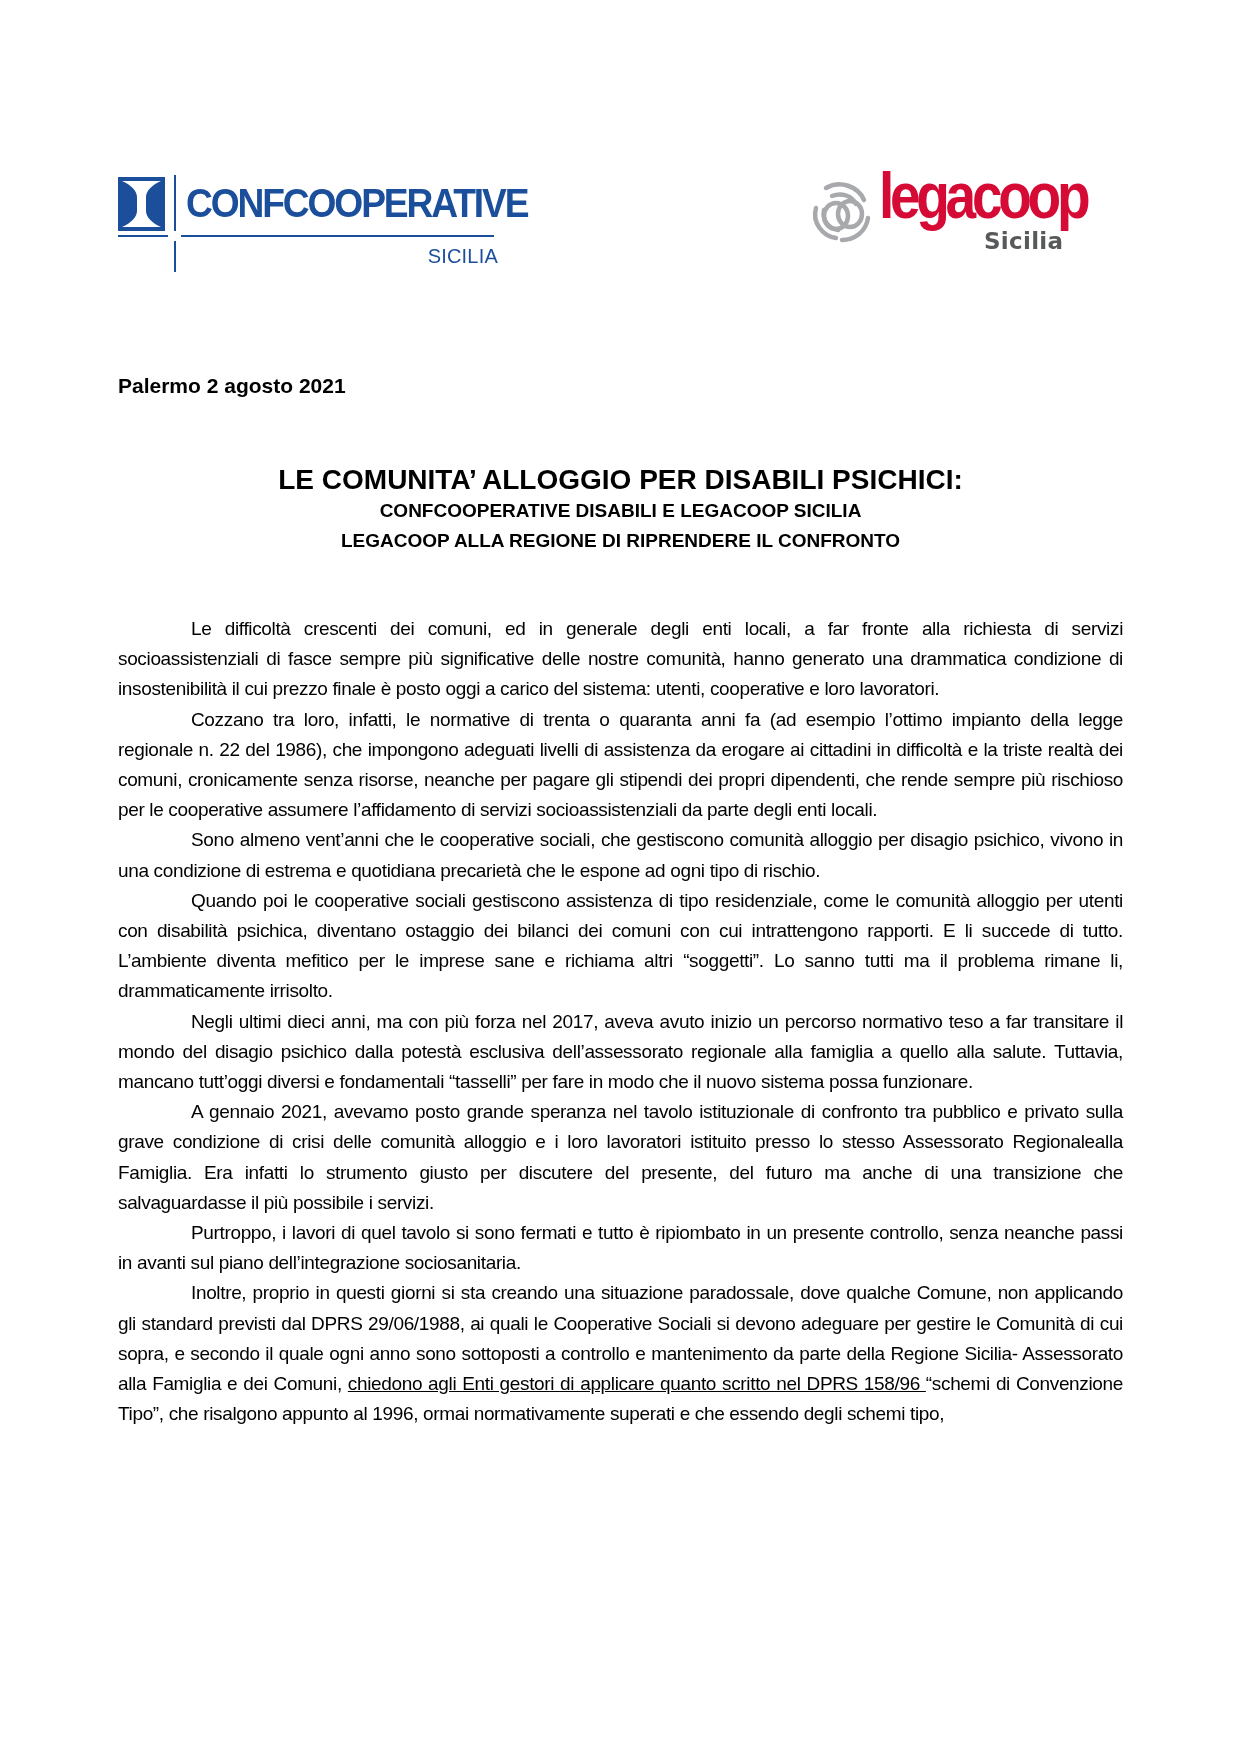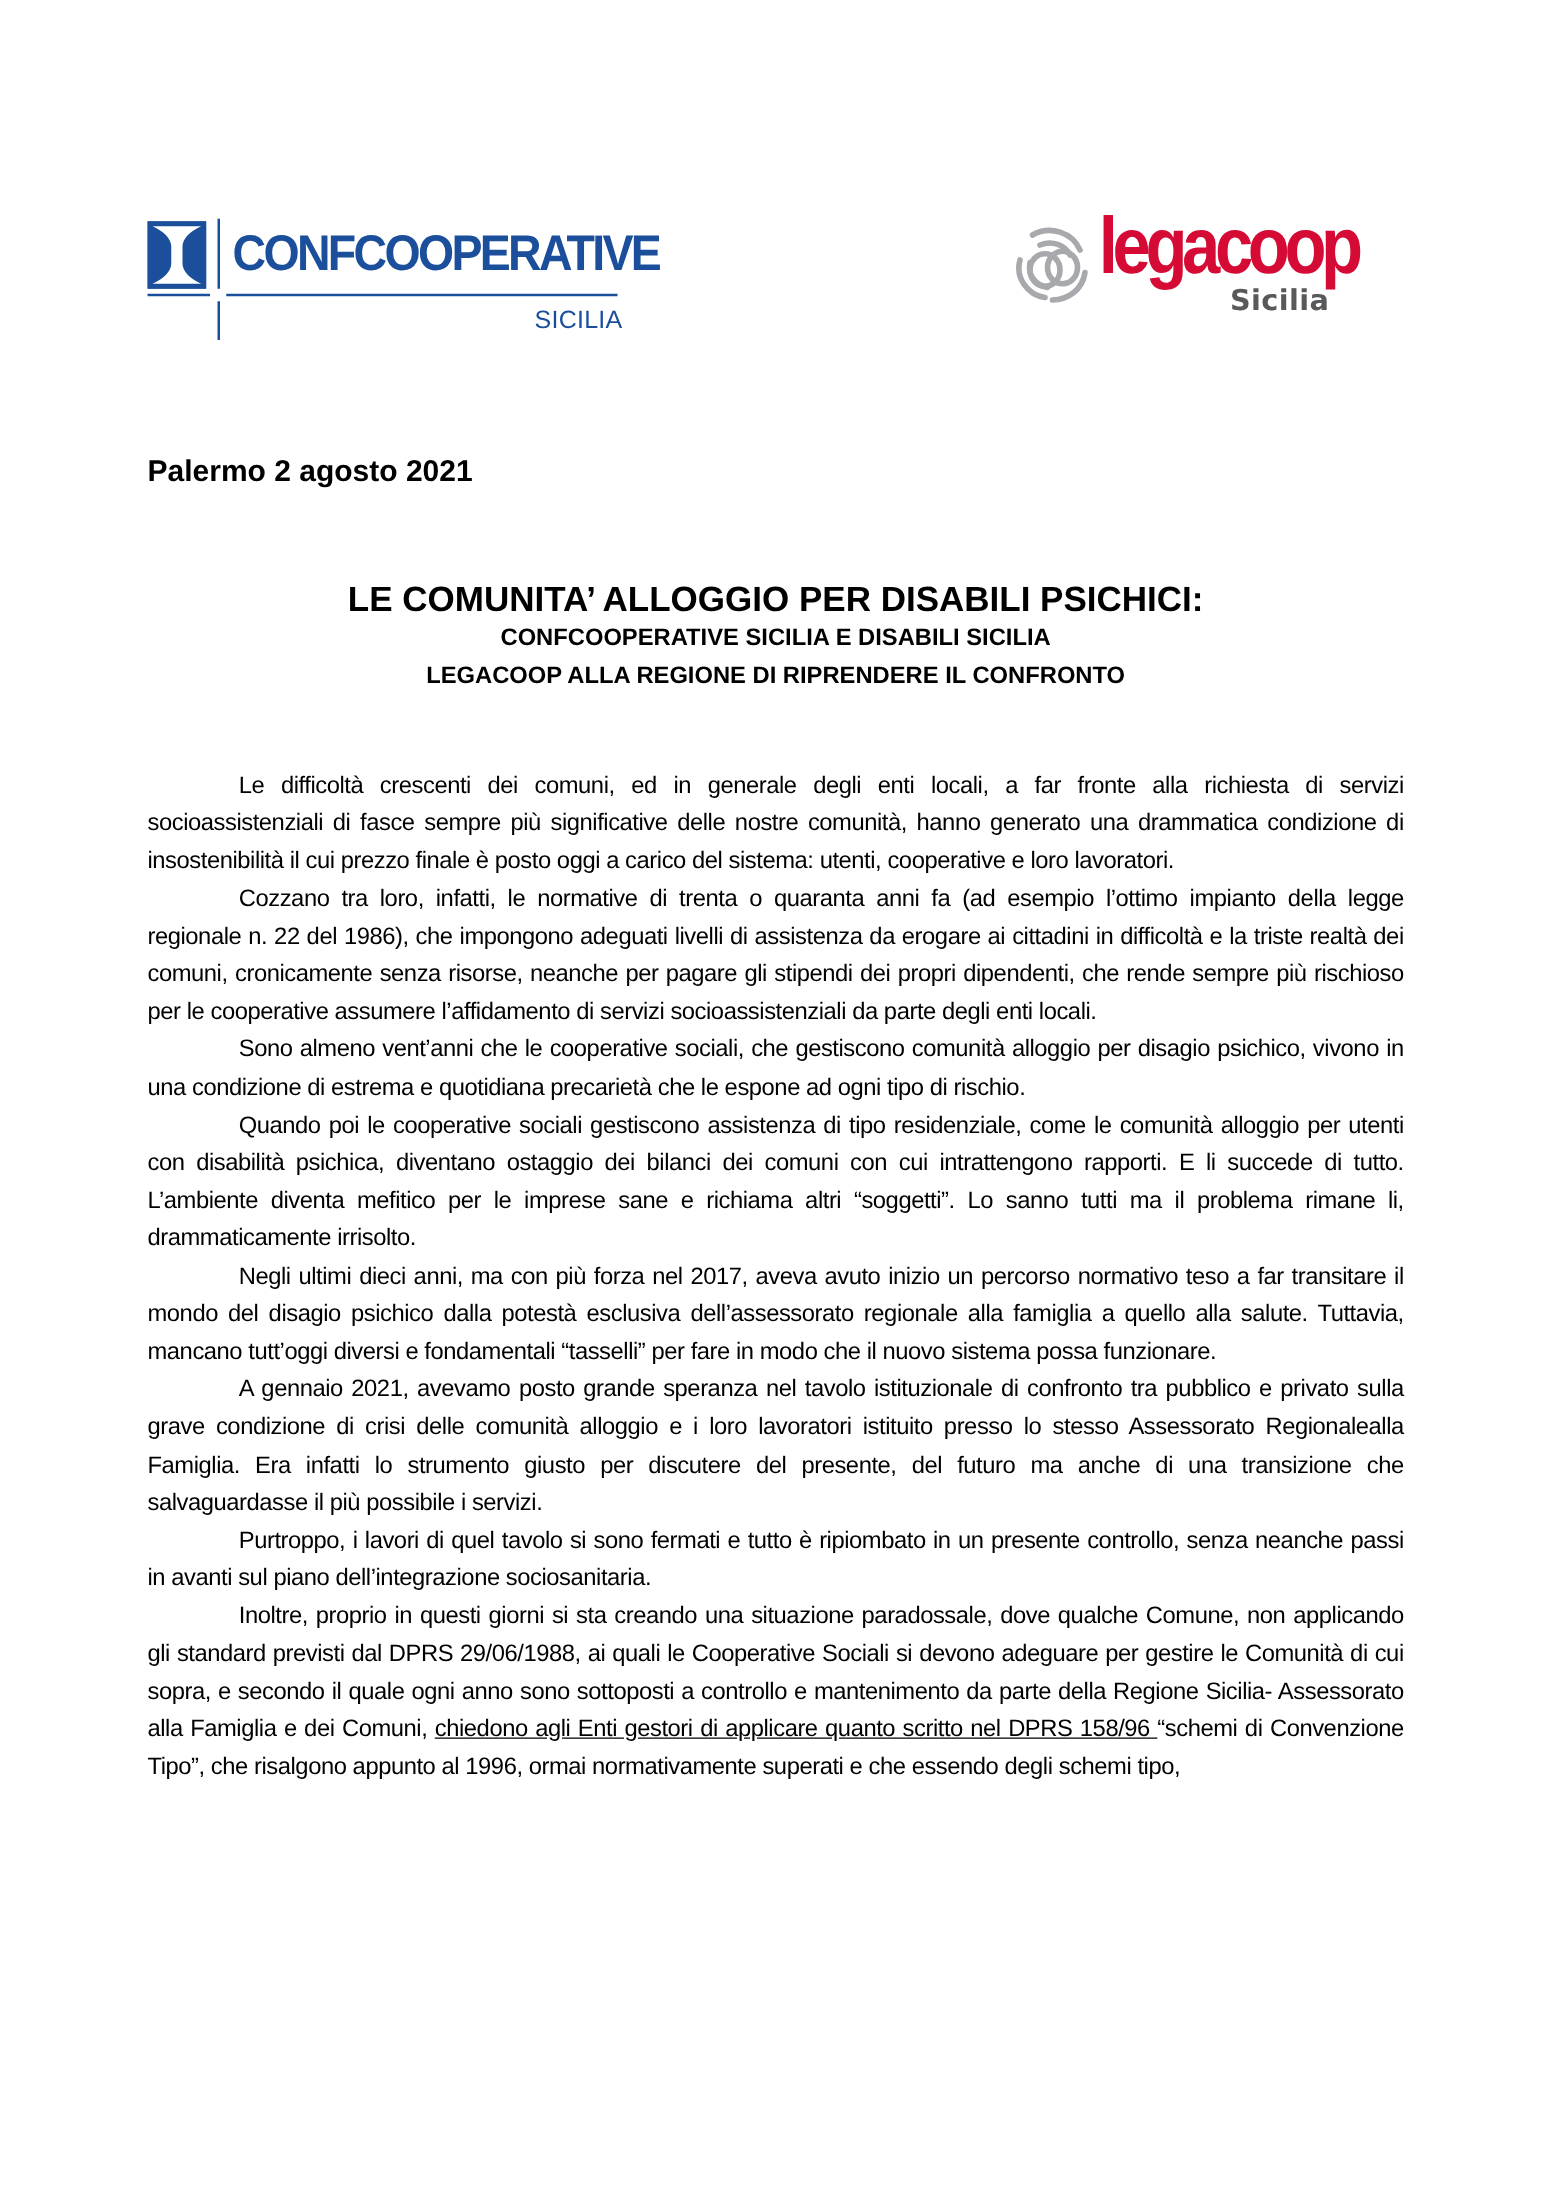--- a/index.html
+++ b/index.html
@@ -15,21 +15,21 @@
   .confco-hline2 { position: absolute; left: 63px; top: 60px; width: 313px; height: 2px; background: #1b4f9c; }
   .confco-word { position: absolute; left: 68px; top: 6px; font-size: 40px; font-weight: bold; color: #1b4f9c; letter-spacing: -2.3px; transform: scaleX(0.93); transform-origin: left; white-space: nowrap; }
   .confco-sub { position: absolute; right: 0; top: 70px; font-size: 20px; color: #1b4f9c; letter-spacing: 0.2px; }
 
   .logo-legacoop { position: absolute; left: 806px; top: 178px; width: 300px; height: 80px; }
   .lega-mark { position: absolute; left: 0; top: 0; width: 70px; height: 70px; }
   .lega-word { position: absolute; left: 73px; top: -14px; font-size: 64px; font-weight: bold; color: #d50b35; letter-spacing: -5px; line-height: 1; transform: scaleX(0.86); transform-origin: left; white-space: nowrap; }
   .lega-sub { position: absolute; left: 178px; top: 50px; font-size: 23px; font-weight: bold; color: #58595b; font-family: "DejaVu Sans", sans-serif; letter-spacing: 0.3px; }
 
   
-  .date { position: absolute; left: 118px; top: 364px; font-size: 24px; font-weight: bold; }
+  .date { position: absolute; left: 118px; top: 374px; font-size: 21px; font-weight: bold; }
   .title { position: absolute; left: 0; width: 1241px; text-align: center; font-weight: bold; }
   .t1 { top: 464px; font-size: 28px; }
   .t2 { top: 500px; font-size: 19px; }
   .t3 { top: 530px; font-size: 19px; }
 
   .body { position: absolute; left: 118px; top: 614px; width: 1005px; font-size: 19px; line-height: 30.2px; text-align: justify; font-family: "Liberation Sans Narrow", "Liberation Sans", sans-serif; letter-spacing: -0.35px; }
   .body p { text-indent: 73px; }
   .body .ul { text-decoration: underline; }
 </style>
 </head>
@@ -62,21 +62,21 @@
       <path d="M62 40 C60 54 48 62 36 62"></path>
     </svg>
   </div>
   <div class="lega-word">legacoop</div>
   <div class="lega-sub">Sicilia</div>
 </div>
 
 <div class="date">Palermo 2 agosto 2021</div>
 
 <div class="title t1">LE COMUNITA’ ALLOGGIO PER DISABILI PSICHICI:</div>
-<div class="title t2">CONFCOOPERATIVE SICILIA E DISABILI SICILIA</div>
+<div class="title t2">CONFCOOPERATIVE DISABILI E LEGACOOP SICILIA</div>
 <div class="title t3">LEGACOOP ALLA REGIONE DI RIPRENDERE IL CONFRONTO</div>
 
 <div class="body">
   <p>Le difficoltà crescenti dei comuni, ed in generale degli enti locali, a far fronte alla richiesta di servizi socioassistenziali di fasce sempre più significative delle nostre comunità, hanno generato una drammatica condizione di insostenibilità il cui prezzo finale è posto oggi a carico del sistema: utenti, cooperative e loro lavoratori.</p>
   <p>Cozzano tra loro, infatti, le normative di trenta o quaranta anni fa (ad esempio l’ottimo impianto della legge regionale n. 22 del 1986), che impongono adeguati livelli di assistenza da erogare ai cittadini in difficoltà e la triste realtà dei comuni, cronicamente senza risorse, neanche per pagare gli stipendi dei propri dipendenti, che rende sempre più rischioso per le cooperative assumere l’affidamento di servizi socioassistenziali da parte degli enti locali.</p>
   <p>Sono almeno vent’anni che le cooperative sociali, che gestiscono comunità alloggio per disagio psichico, vivono in una condizione di estrema e quotidiana precarietà che le espone ad ogni tipo di rischio.</p>
   <p>Quando poi le cooperative sociali gestiscono assistenza di tipo residenziale, come le comunità alloggio per utenti con disabilità psichica, diventano ostaggio dei bilanci dei comuni con cui intrattengono rapporti. E li succede di tutto. L’ambiente diventa mefitico per le imprese sane e richiama altri “soggetti”. Lo sanno tutti ma il problema rimane li, drammaticamente irrisolto.</p>
   <p>Negli ultimi dieci anni, ma con più forza nel 2017, aveva avuto inizio un percorso normativo teso a far transitare il mondo del disagio psichico dalla potestà esclusiva dell’assessorato regionale alla famiglia a quello alla salute. Tuttavia, mancano tutt’oggi diversi e fondamentali “tasselli” per fare in modo che il nuovo sistema possa funzionare.</p>
   <p>A gennaio 2021, avevamo posto grande speranza nel tavolo istituzionale di confronto tra pubblico e privato sulla grave condizione di crisi delle comunità alloggio e i loro lavoratori istituito presso lo stesso Assessorato Regionalealla Famiglia. Era infatti lo strumento giusto per discutere del presente, del futuro ma anche di una transizione che salvaguardasse il più possibile i servizi.</p>
   <p>Purtroppo, i lavori di quel tavolo si sono fermati e tutto è ripiombato in un presente controllo, senza neanche passi in avanti sul piano dell’integrazione sociosanitaria.</p>

